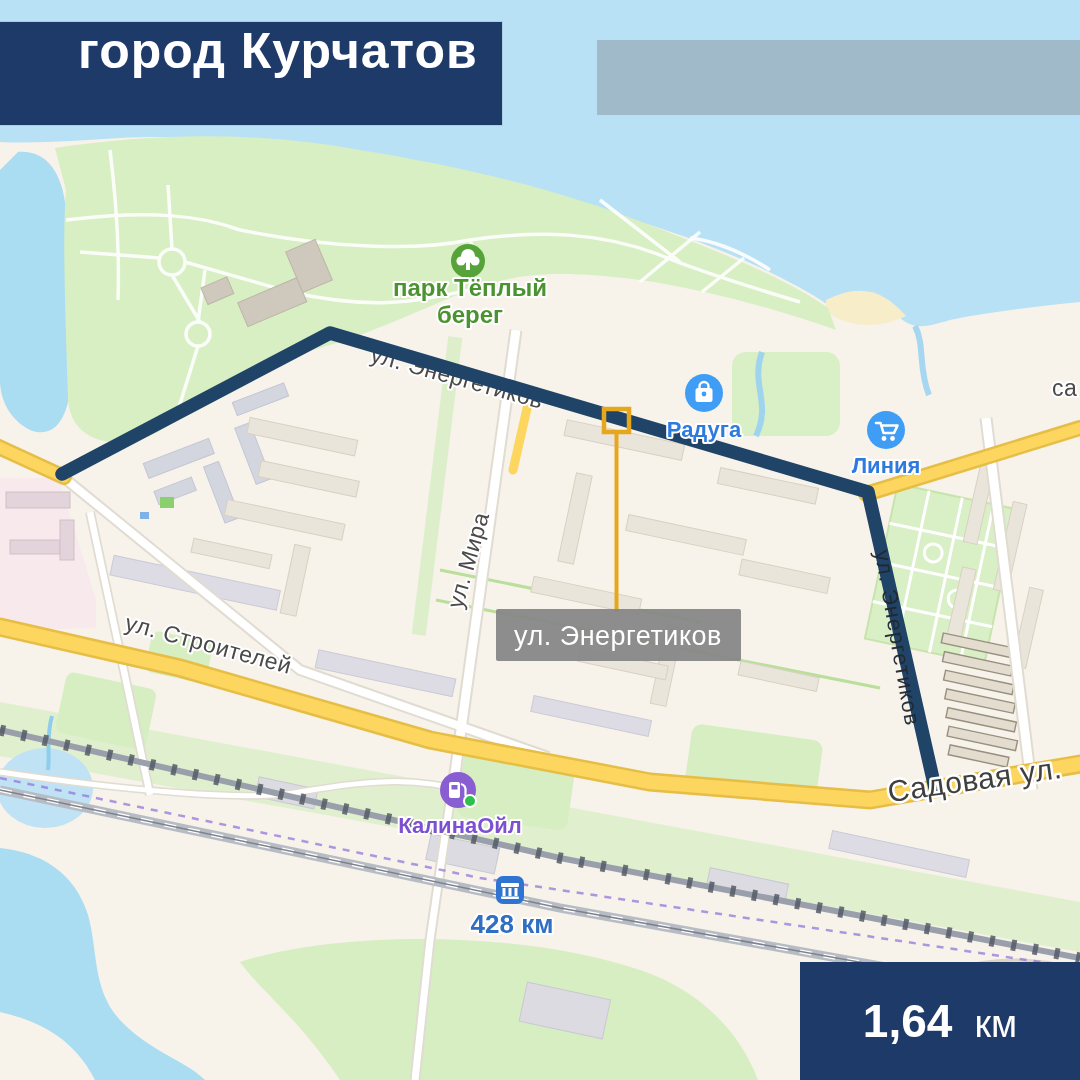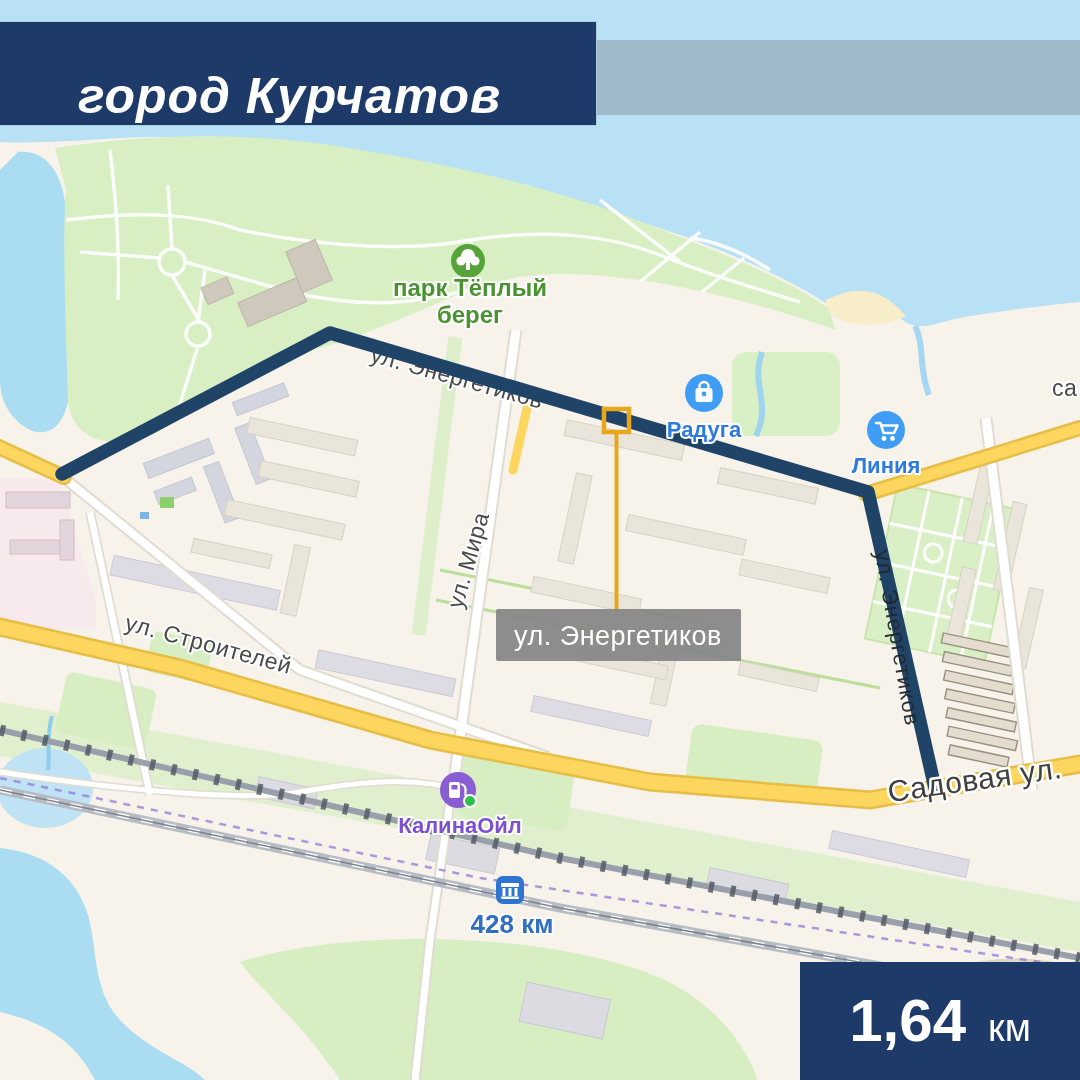--- a/index.html
+++ b/index.html
@@ -7,25 +7,25 @@
   svg{position:absolute;left:0;top:0;}
   svg text{font-family:"Liberation Sans",sans-serif;}
   .street{fill:#4a4a4a;font-size:23px;letter-spacing:.5px;paint-order:stroke;stroke:#ffffff;stroke-width:4px;stroke-linejoin:round;}
   .street-big{fill:#3f3f3f;font-size:30px;letter-spacing:.5px;paint-order:stroke;stroke:#ffffff;stroke-width:5px;stroke-linejoin:round;}
   .street-dark{fill:#23272f;font-size:22px;letter-spacing:1px;opacity:.95;}
   .poi-blue{fill:#2e7ade;font-size:22px;font-weight:bold;text-anchor:middle;paint-order:stroke;stroke:#ffffff;stroke-width:4px;stroke-linejoin:round;}
   .poi-green{fill:#4b9330;font-size:24px;font-weight:bold;text-anchor:middle;paint-order:stroke;stroke:#ffffff;stroke-width:4px;stroke-linejoin:round;}
   .poi-purple{fill:#7c50d0;font-size:22px;font-weight:bold;text-anchor:middle;paint-order:stroke;stroke:#ffffff;stroke-width:4px;stroke-linejoin:round;}
   .poi-station{fill:#2f6ec2;font-size:26px;font-weight:bold;text-anchor:middle;paint-order:stroke;stroke:#ffffff;stroke-width:4px;stroke-linejoin:round;}
   .tooltip-text{fill:#ffffff;font-size:27px;font-weight:500;text-anchor:middle;letter-spacing:.5px;}
-  .banner{position:absolute;left:0;top:22px;width:596px;height:103px;background:var(--banner-bg,#1e3a68);display:flex;align-items:flex-end;box-shadow:0 0 0 1px rgba(0,0,0,.08);font-style:italic;}
+  .banner{position:absolute;left:0;top:22px;width:502px;height:103px;background:var(--banner-bg,#1e3a68);display:flex;align-items:flex-start;box-shadow:0 0 0 1px rgba(0,0,0,.08);}
   .banner span{color:#ffffff;font-size:50px;font-weight:bold;padding-left:78px;letter-spacing:1px;}
   .gray-band{position:absolute;left:597px;top:40px;width:483px;height:75px;background:rgba(140,154,164,.55);}
   .badge{position:absolute;left:800px;top:962px;width:280px;height:118px;background:var(--banner-bg,#1e3a68);display:flex;align-items:baseline;justify-content:center;padding-top:0;}
-  .badge .val{color:#fff;font-size:60px;font-weight:bold;line-height:118px;}
+  .badge .val{color:#fff;font-size:46px;font-weight:bold;line-height:118px;}
   .badge .unit{color:#fff;font-size:38px;font-weight:normal;margin-left:22px;}
 </style>
 </head>
 <body>
 
 <div class="stage">
 
 <svg width="1080" height="1080" viewBox="0 0 1080 1080">
 
   <rect x="0" y="0" width="1080" height="1080" fill="#f7f2ea"></rect>

